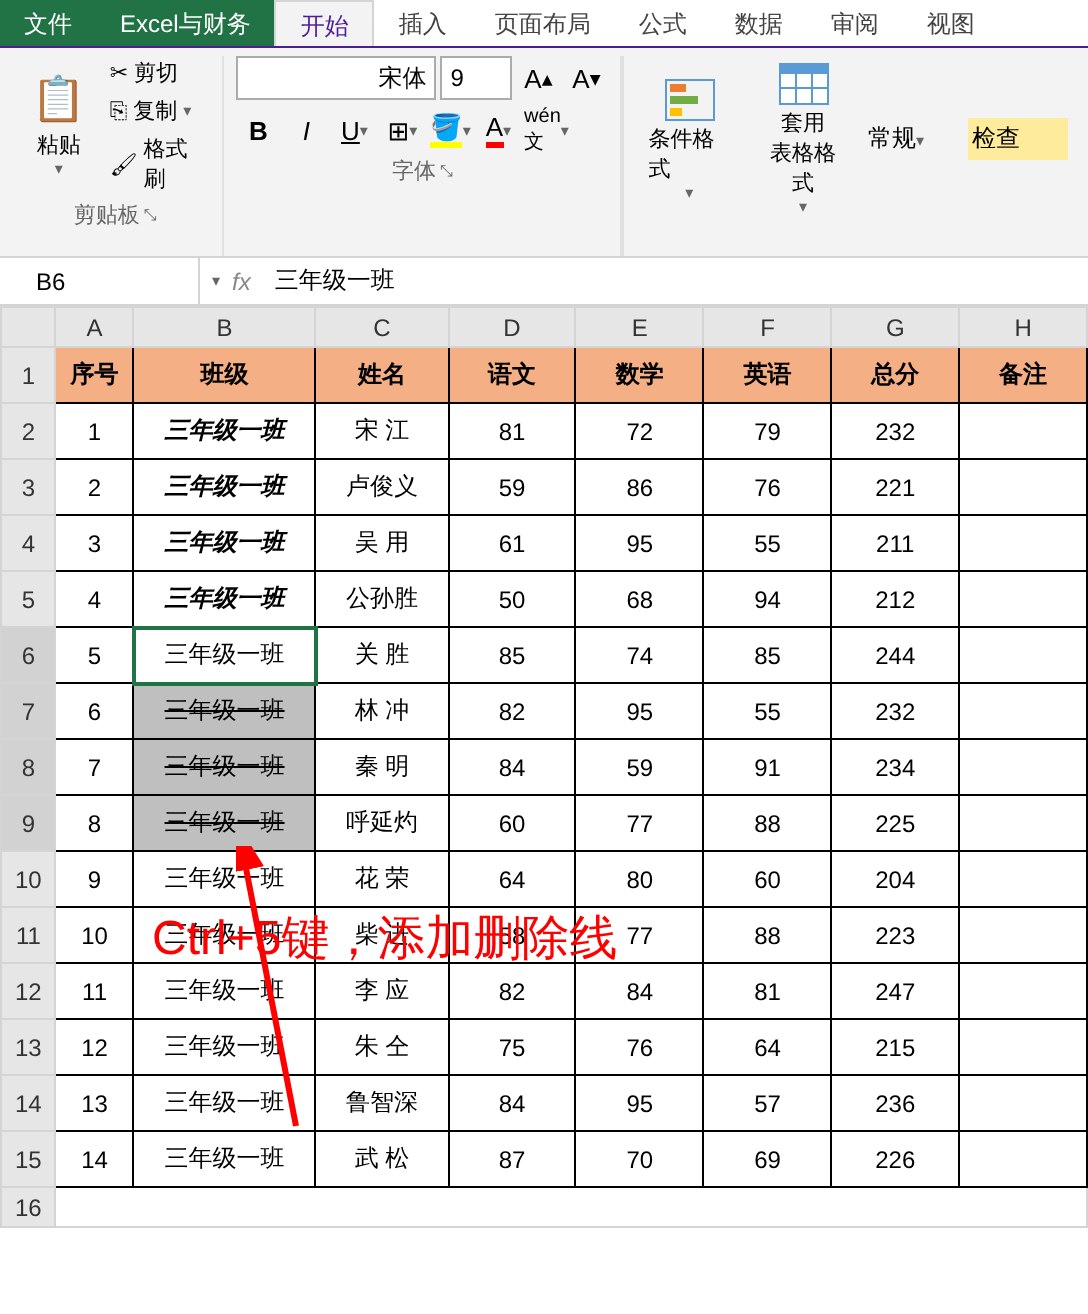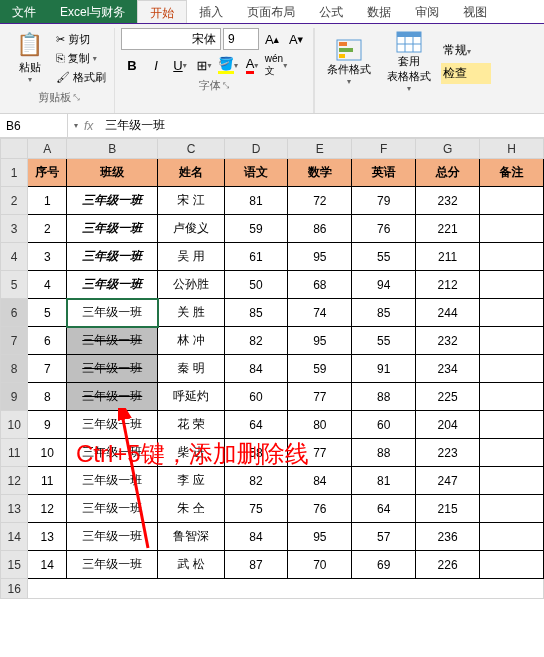--- a/index.html
+++ b/index.html
@@ -2,21 +2,21 @@
 <html><head>
 <meta charset="utf-8">
 <style>
 * { box-sizing: border-box; margin: 0; padding: 0; }
 body { font-family: "Microsoft YaHei", Arial, sans-serif; font-size: 12px; background: #fff; width: 544px; overflow: hidden; }
 
 .tabs { display: flex; background: #fff; border-bottom: 1px solid #4c1d95; height: 24px; }
 .tab { padding: 4px 12px; font-size: 12px; color: #444; cursor: pointer; }
 .tab.file { background: #217346; color: #fff; }
 .tab.custom { background: #217346; color: #fff; }
-.tab.active { background: #f3f3f3; color: #c2410c; border: 1px solid #d4d4d4; border-bottom: none; }
+.tab.active { background: #f3f3f3; color: #4c1d95; border: 1px solid #d4d4d4; border-bottom: none; }
 
 .ribbon { background: #f3f3f3; display: flex; padding: 4px 4px 0 4px; border-bottom: 1px solid #d4d4d4; }
 .rgroup { display: flex; flex-direction: column; align-items: center; padding: 0 6px; border-right: 1px solid #e0e0e0; }
 .rgroup:last-child { border-right: none; }
 .rrow { display: flex; align-items: center; gap: 4px; }
 .rstack { display: flex; flex-direction: column; gap: 2px; font-size: 11px; }
 .rstack-item { display: flex; align-items: center; gap: 3px; cursor: pointer; padding: 1px 2px; }
 .glabel { font-size: 11px; color: #666; padding: 2px 0 4px 0; display: flex; align-items: center; gap: 2px; }
 
 .big-btn { display: flex; flex-direction: column; align-items: center; justify-content: center; width: 40px; height: 60px; cursor: pointer; font-size: 11px; }
@@ -28,21 +28,21 @@
 .font-size { width: 36px; }
 .btn-row { display: flex; gap: 2px; }
 .fbtn { width: 22px; height: 22px; display: flex; align-items: center; justify-content: center; border: 1px solid transparent; cursor: pointer; font-size: 13px; }
 
 .dd { font-size: 8px; color: #666; }
 
 .big-col { display: flex; flex-direction: column; align-items: center; cursor: pointer; padding: 2px 6px; font-size: 11px; }
 .big-col svg, .big-col .bicon { width: 28px; height: 24px; }
 
 .namebox-row { display: flex; align-items: center; border-bottom: 1px solid #d4d4d4; height: 24px; background: #fff; }
-.namebox { width: 68px; border: none; border-right: 1px solid #d4d4d4; padding: 0 6px; height: 100%; font-size: 12px; }
+.namebox { width: 100px; border: none; border-right: 1px solid #d4d4d4; padding: 0 18px; height: 100%; font-size: 12px; }
 .fx-icons { display: flex; align-items: center; gap: 6px; padding: 0 6px; color: #888; }
 .formula-bar { flex: 1; border: none; padding: 0 6px; height: 100%; font-size: 12px; }
 
 .grid-wrap { position: relative; }
 table.grid { border-collapse: collapse; table-layout: fixed; width: 100%; }
 .grid th, .grid td { border: 1px solid #d4d4d4; font-size: 12px; text-align: center; height: 20px; background: #fff; }
 .grid th { background: #e6e6e6; font-weight: normal; color: #333; }
 .grid th.corner { width: 24px; background: #e6e6e6; }
 .grid th.rowh { width: 24px; background: #e6e6e6; }
 .grid th.colh { height: 20px; }
@@ -162,21 +162,21 @@
             <rect x="2" y="2" width="24" height="20" fill="#fff" stroke="#5b9bd5"></rect>
             <rect x="2" y="2" width="24" height="5" fill="#5b9bd5"></rect>
             <line x1="10" y1="2" x2="10" y2="22" stroke="#5b9bd5"></line>
             <line x1="18" y1="2" x2="18" y2="22" stroke="#5b9bd5"></line>
             <line x1="2" y1="14" x2="26" y2="14" stroke="#5b9bd5"></line>
           </svg>
         <span style="white-space:pre-line;text-align:center">套用
 表格格式</span>
           <span class="dd">▾</span>
       </div>
-      <div style="display:flex;flex-direction:column;gap:2px">
+      <div style="display:flex;gap:2px">
         <div class="sel" style="width:50px;padding:2px"><span>常规</span><span class="dd">▾</span></div>
         <div class="sel" style="width:50px;padding:2px;background:#ffeb9c">检查</div>
       </div>
     </div>
     <div class="glabel">&nbsp;</div>
   </div>
 </div>
 
 <div class="namebox-row">
   <input class="namebox" value="B6" style="">

